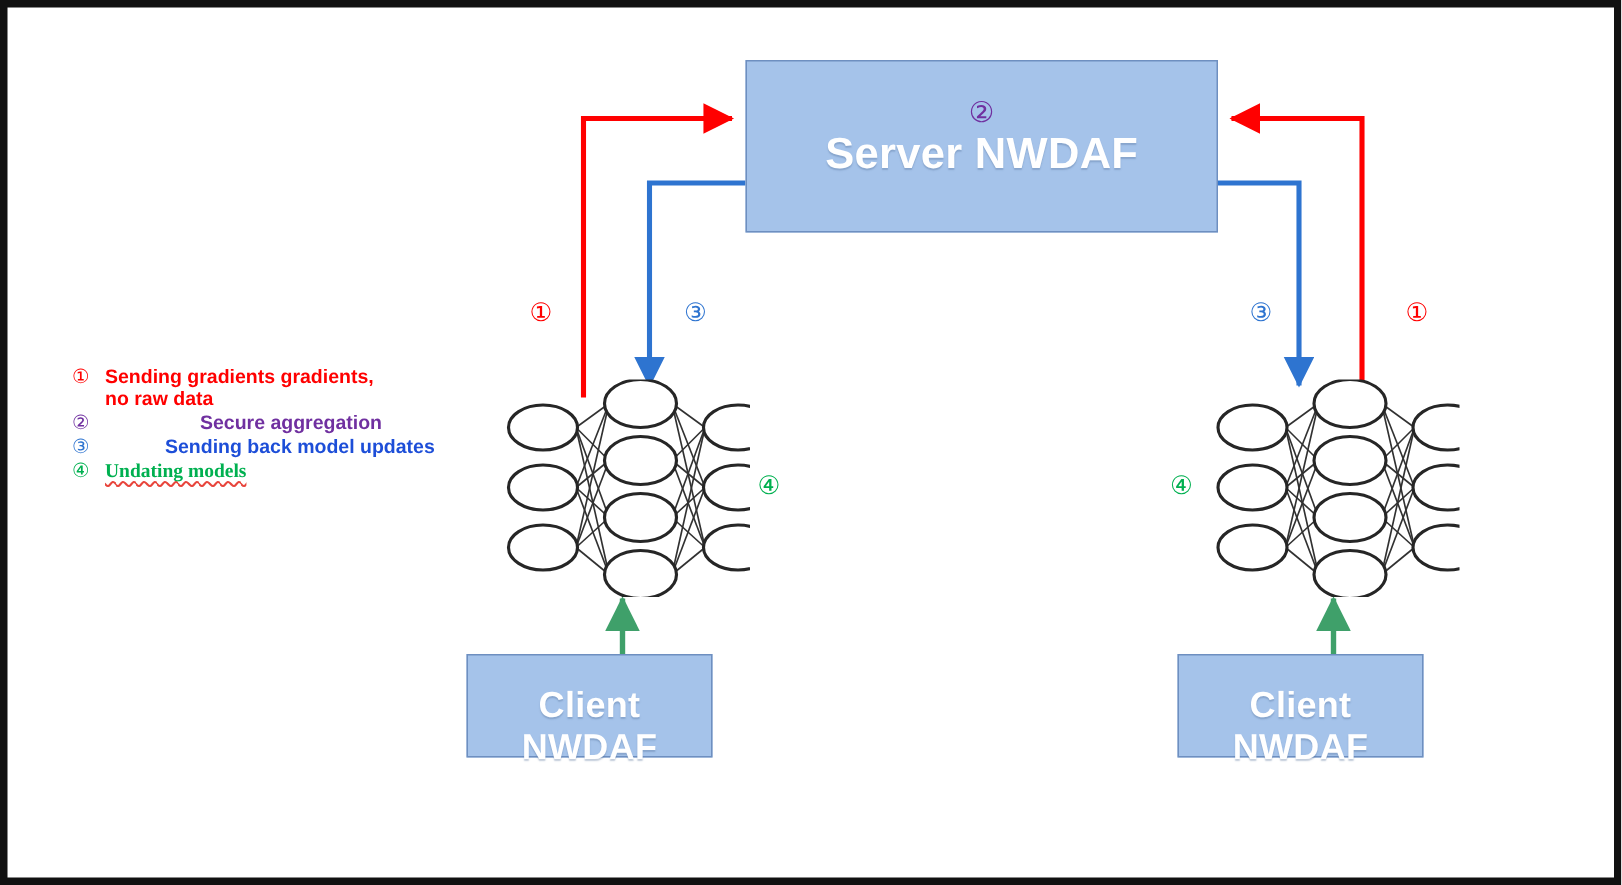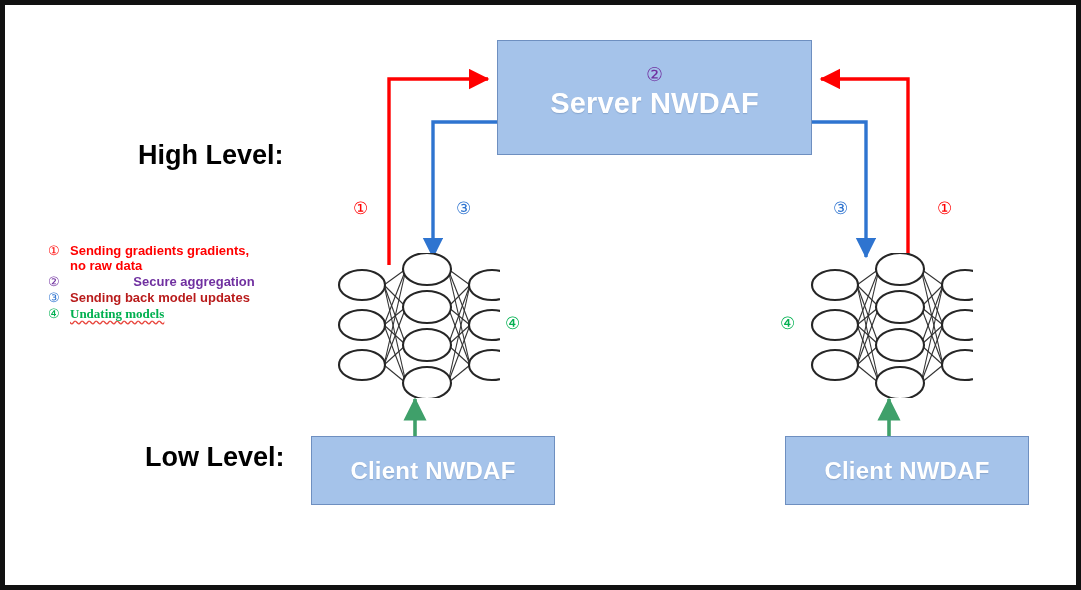--- a/index.html
+++ b/index.html
@@ -62,21 +62,21 @@
     position: absolute;
     left: 0; right: 0;
     top: 22px;
     font-size: 19px;
     font-weight: normal;
     color: #7030A0;
     text-shadow: none;
   }
   .client-box {
     top: 431px;
-    width: 244px; height: 69px;
+    width: 164px; height: 69px;
   }
   #client-box-left  { left: 306px; }
   #client-box-right { left: 780px; }
   .client-box .box-label {
     position: absolute;
     left: 0; right: 0;
     top: 20px;
     font-size: 24px;
     line-height: 28px;
   }
@@ -279,22 +279,20 @@
         <ellipse cx="97" cy="16" rx="24" ry="16"></ellipse>
         <ellipse cx="97" cy="54" rx="24" ry="16"></ellipse>
         <ellipse cx="97" cy="92" rx="24" ry="16"></ellipse>
         <ellipse cx="97" cy="130" rx="24" ry="16"></ellipse>
         <ellipse cx="162" cy="32" rx="23" ry="15"></ellipse>
         <ellipse cx="162" cy="72" rx="23" ry="15"></ellipse>
         <ellipse cx="162" cy="112" rx="23" ry="15"></ellipse>
       </g>
     </svg>
 
-    <div class="section-label" id="label-high">High Level:</div>
-    <div class="section-label" id="label-low">Low Level:</div>
 
     <div class="step-badge" style="left:348px; top:195px; color:#FF0000;">①</div>
     <div class="step-badge" style="left:451px; top:195px; color:#2E74D0;">③</div>
     <div class="step-badge" style="left:500px; top:310px; color:#00B050;">④</div>
 
     <div class="step-badge" style="left:828px; top:195px; color:#2E74D0;">③</div>
     <div class="step-badge" style="left:932px; top:195px; color:#FF0000;">①</div>
     <div class="step-badge" style="left:775px; top:310px; color:#00B050;">④</div>
 
     <div id="legend">
@@ -302,21 +300,21 @@
         <span class="legend-marker" style="color: rgb(255, 0, 0);">①</span>
         <span class="legend-text" style="color: rgb(255, 0, 0);">Sending gradients gradients,
 no raw data</span>
       </div>
       <div class="legend-row">
         <span class="legend-marker" style="color: rgb(112, 48, 160);">②</span>
         <span class="legend-text" style="color: rgb(112, 48, 160); text-align: center;">Secure aggregation</span>
       </div>
       <div class="legend-row">
         <span class="legend-marker" style="color: rgb(46, 116, 208);">③</span>
-        <span class="legend-text" style="color: #b91c1c;">Sending back model updates</span>
+        <span class="legend-text" style="color: #1d4ed8; margin-left: 40px;">Sending back model updates</span>
       </div>
       <div class="legend-row">
         <span class="legend-marker" style="color: rgb(0, 176, 80);">④</span>
         <span class="legend-text misspelled" style="color: rgb(0, 176, 80); font-family: Liberation Serif, serif;">Undating models</span>
       </div>
     </div>
 
   </div>
   <div class="frame-border"></div>
 </div>

